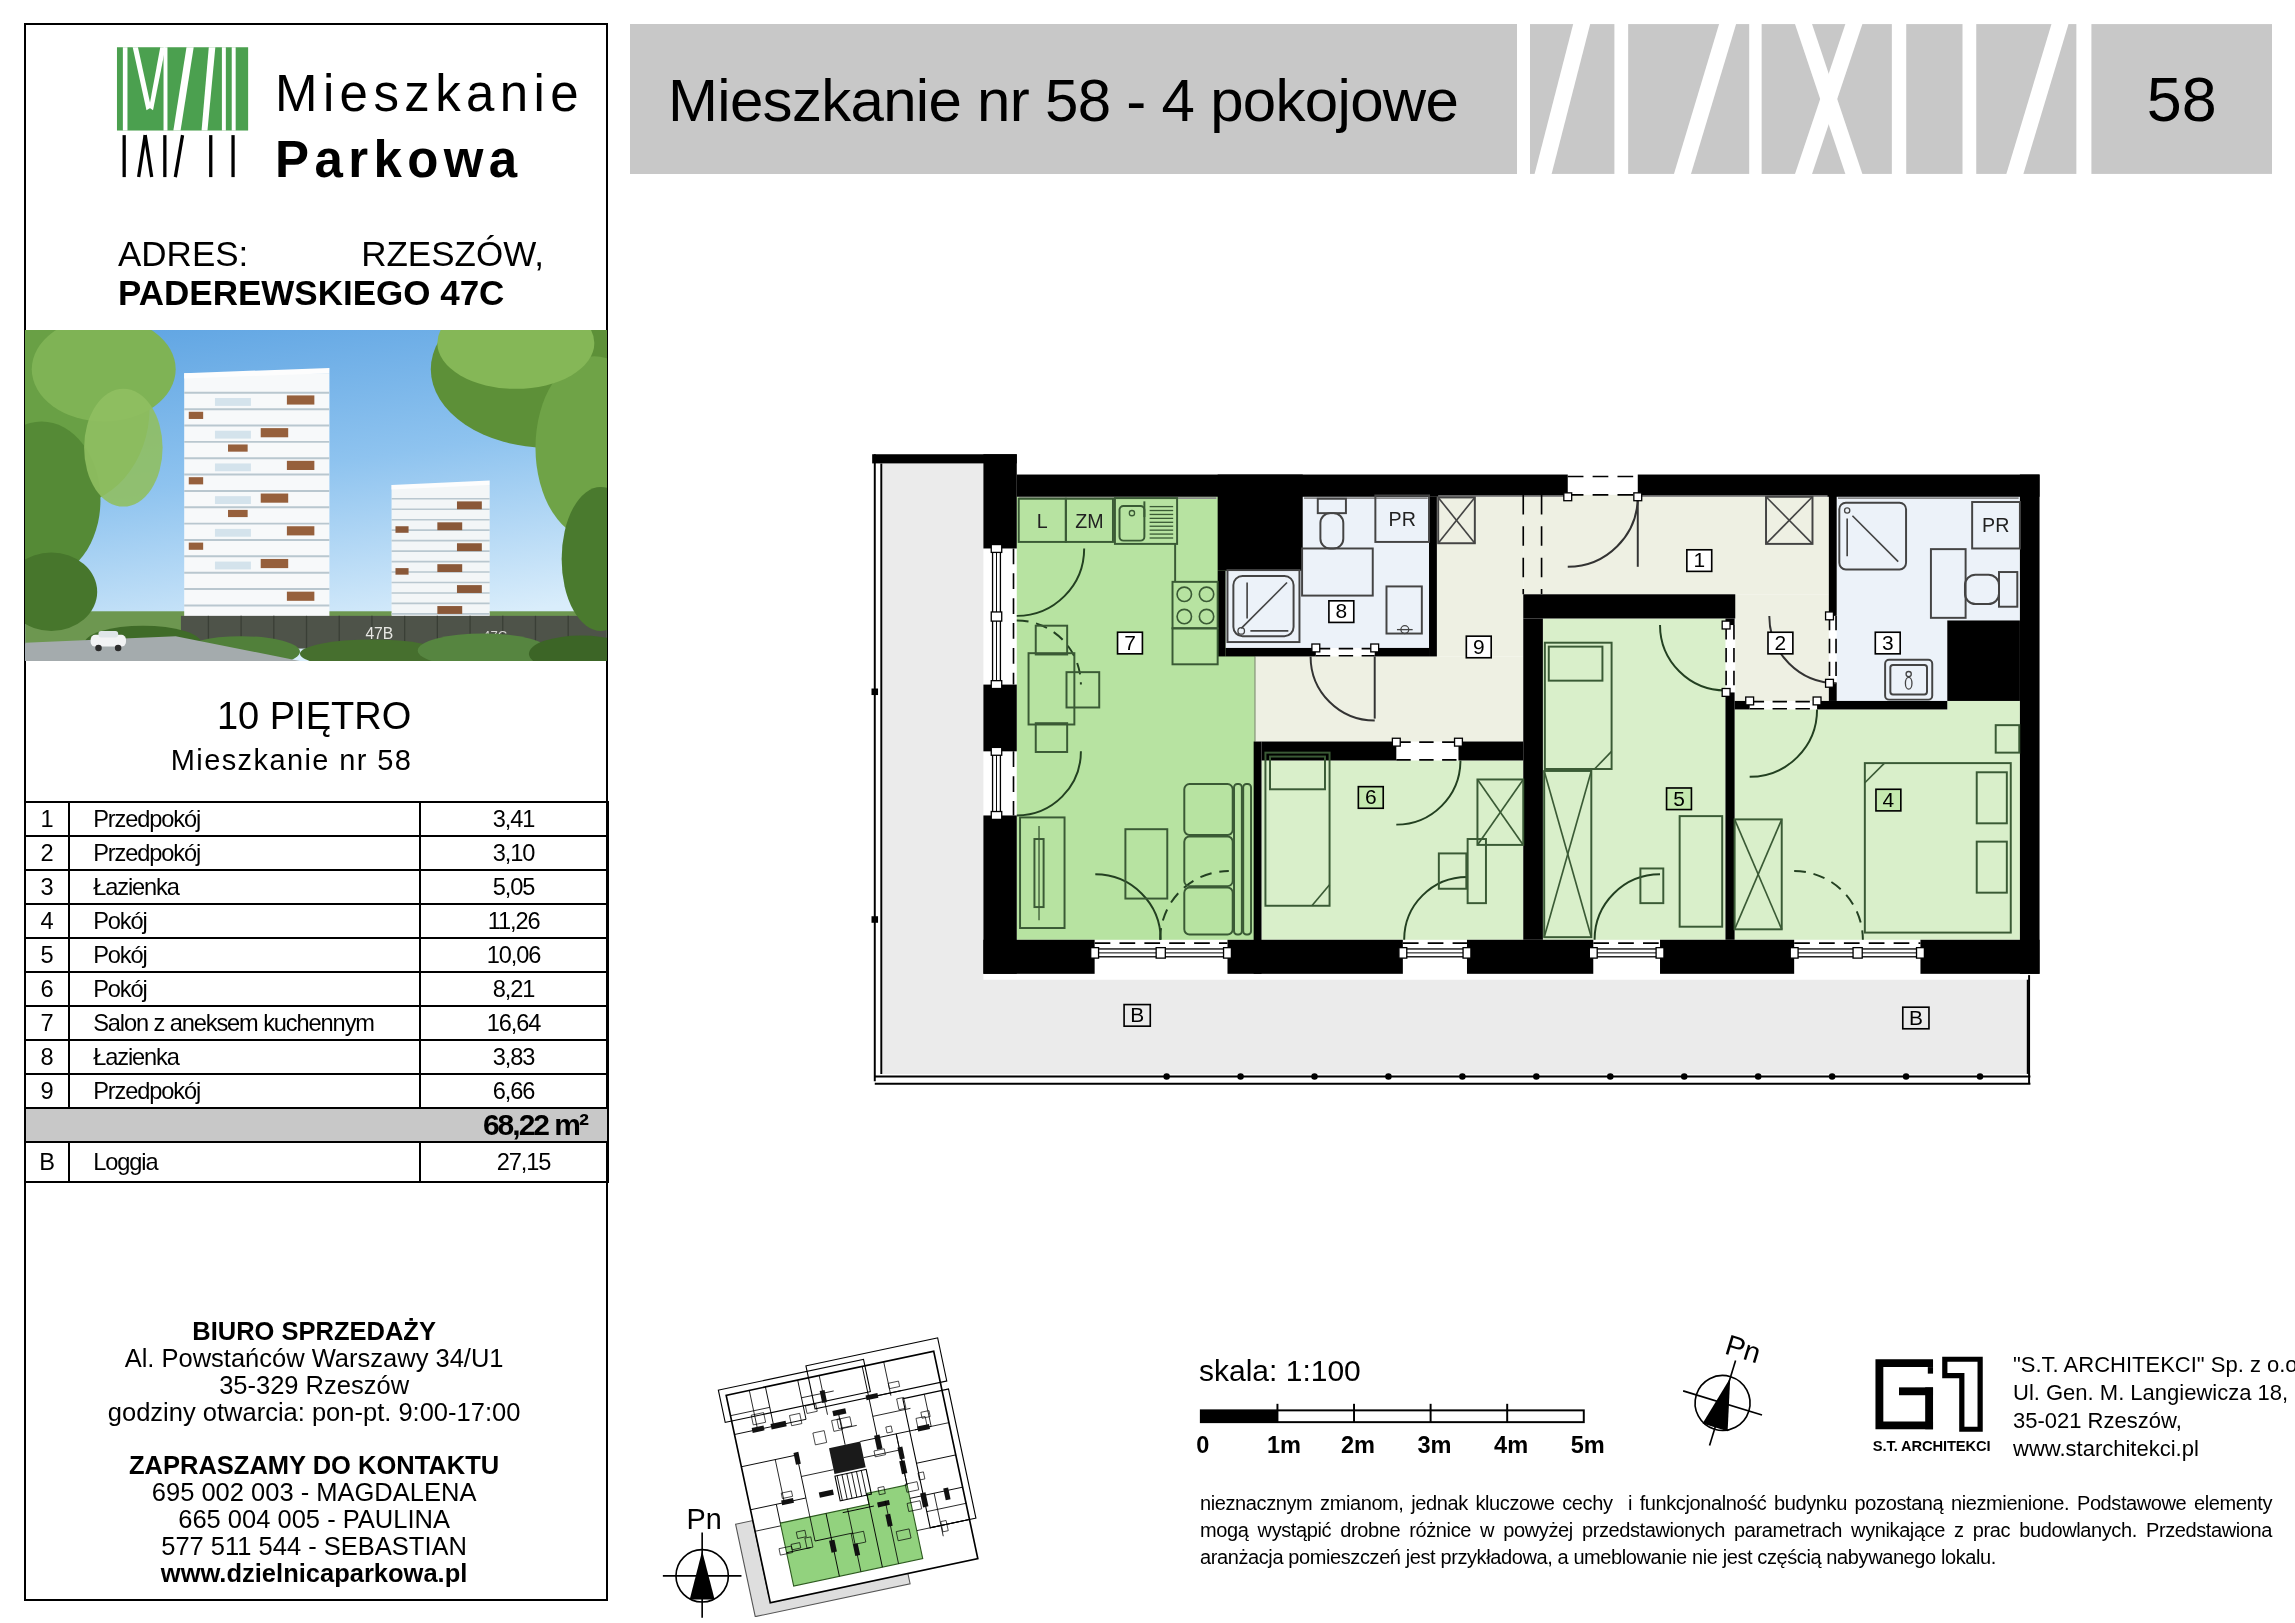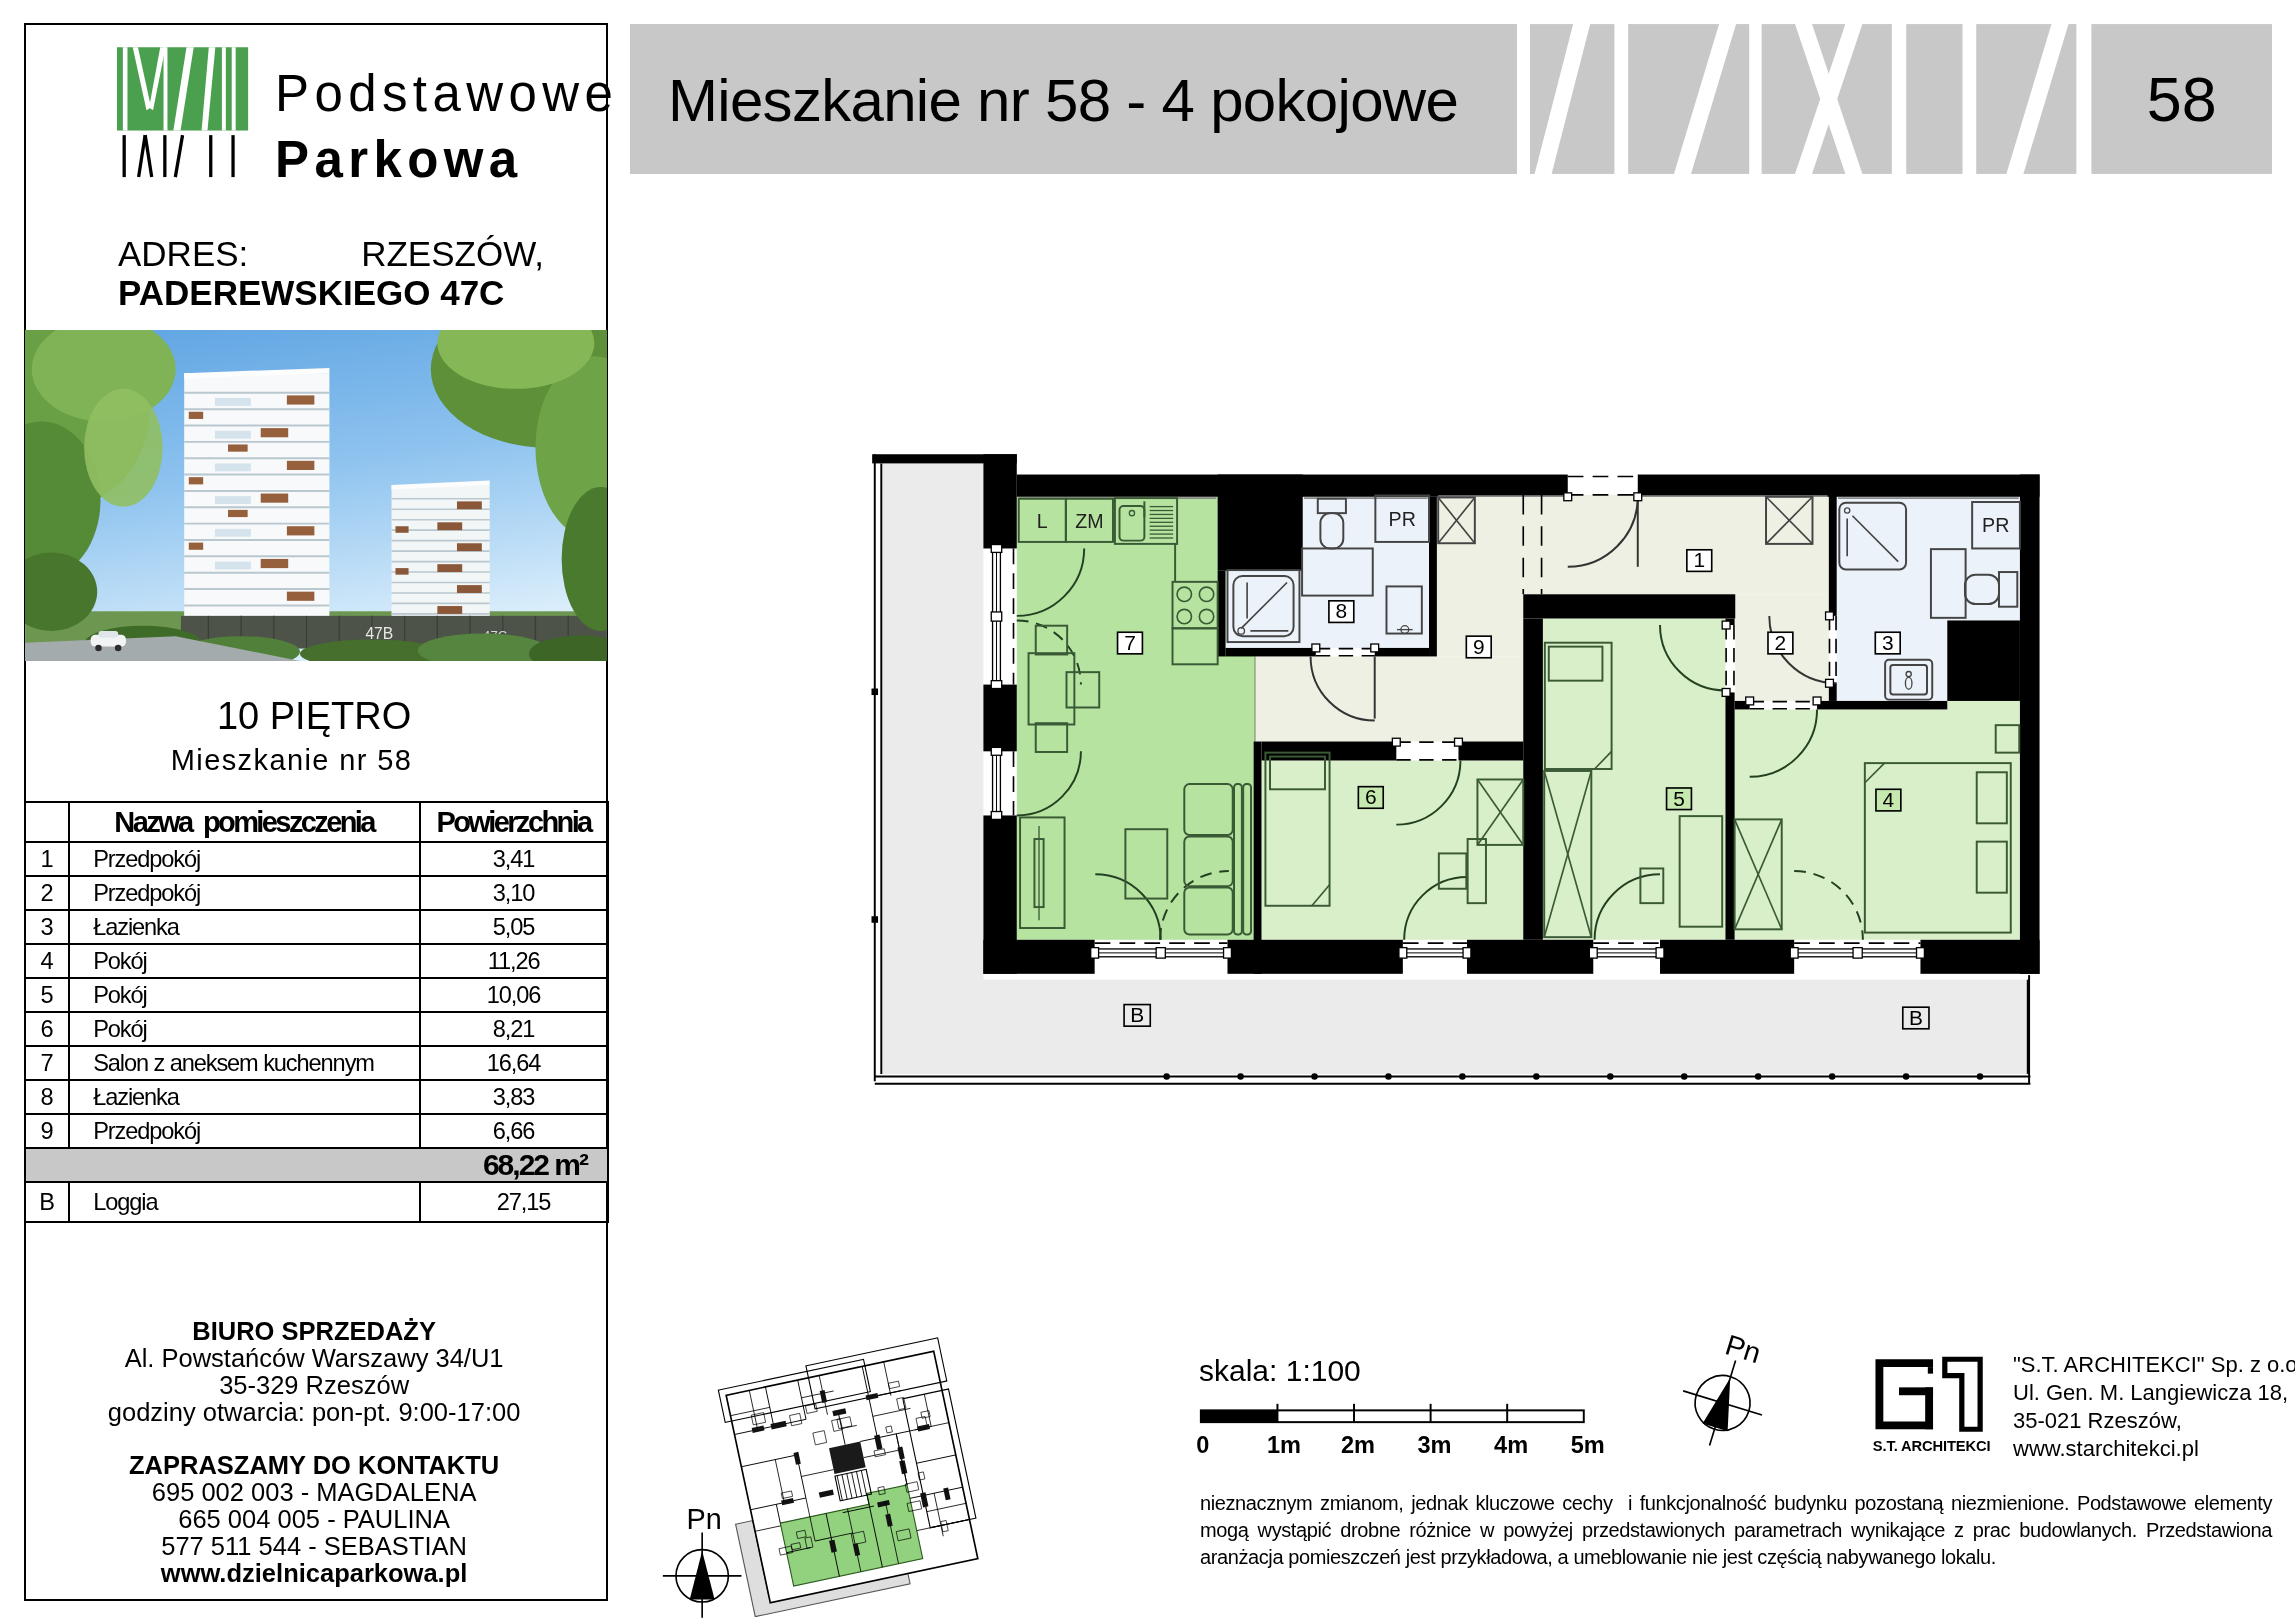--- a/index.html
+++ b/index.html
@@ -31,21 +31,21 @@
     <line x1="14" y1="142" x2="14" y2="206"></line>
     <line x1="36" y1="206" x2="46" y2="142"></line>
     <line x1="56" y1="206" x2="46" y2="142"></line>
     <line x1="76" y1="142" x2="76" y2="206"></line>
     <line x1="103" y1="142" x2="92" y2="206"></line>
     <line x1="146" y1="142" x2="146" y2="206"></line>
     <line x1="180" y1="142" x2="180" y2="206"></line>
   </g>
 </svg>
 
-<div class="abs" style="left:275px;top:68px;font-size:51px;line-height:51px;letter-spacing:5.4px;">Podstawowe</div>
+<div class="abs" style="left:275px;top:68px;font-size:51px;line-height:51px;letter-spacing:5.4px;">Mieszkanie</div>
 <div class="abs" style="left:275px;top:134px;font-size:51px;line-height:51px;letter-spacing:5.4px;font-weight:bold;">Parkowa</div>
 
 <div class="abs" style="left:118px;top:236px;width:426px;font-size:35px;line-height:35px;display:flex;justify-content:space-between;">
     <span>ADRES:</span>
     <span>RZESZÓW,</span>
   </div>
 
 <div class="abs" style="left:118px;top:275px;font-size:35px;line-height:35px;font-weight:bold;">PADEREWSKIEGO 47C</div>
 
 <svg class="abs" style="left:25px;top:330px" width="582" height="331" viewBox="0 0 889 506">
@@ -190,25 +190,20 @@
 
 <div class="abs ctr" style="left:23.6px;top:746px;width:536px;font-size:29px;line-height:29px;letter-spacing:1.4px;">Mieszkanie nr 58</div>
 
 <table class="abs" style="left:23.6px;top:801px;width:583px;border-collapse:collapse;table-layout:fixed;font-size:23.6px;letter-spacing:-1.1px;white-space:nowrap;" cellspacing="0">
   <colgroup>
       <col style="width:44px">
       <col style="width:351px">
       <col style="width:188px">
     </colgroup>
   <tbody>
-      <tr style="height:40px;">
-        <td style="border:2px solid #000;"></td>
-        <td style="border:2px solid #000;text-align:center;font-weight:bold;font-size:29px;letter-spacing:-2.6px;word-spacing:5.9px;">Nazwa pomieszczenia</td>
-        <td style="border:2px solid #000;text-align:center;font-weight:bold;font-size:29px;letter-spacing:-2.6px;">Powierzchnia</td>
-      </tr>
   <tr style="height:34px;">
         <td style="border:2px solid #000;text-align:center;">1</td>
         <td style="border:2px solid #000;padding-left:23.6px;">Przedpokój</td>
         <td style="border:2px solid #000;text-align:center;">3,41</td>
       </tr>
   <tr style="height:34px;">
         <td style="border:2px solid #000;text-align:center;">2</td>
         <td style="border:2px solid #000;padding-left:23.6px;">Przedpokój</td>
         <td style="border:2px solid #000;text-align:center;">3,10</td>
       </tr>

